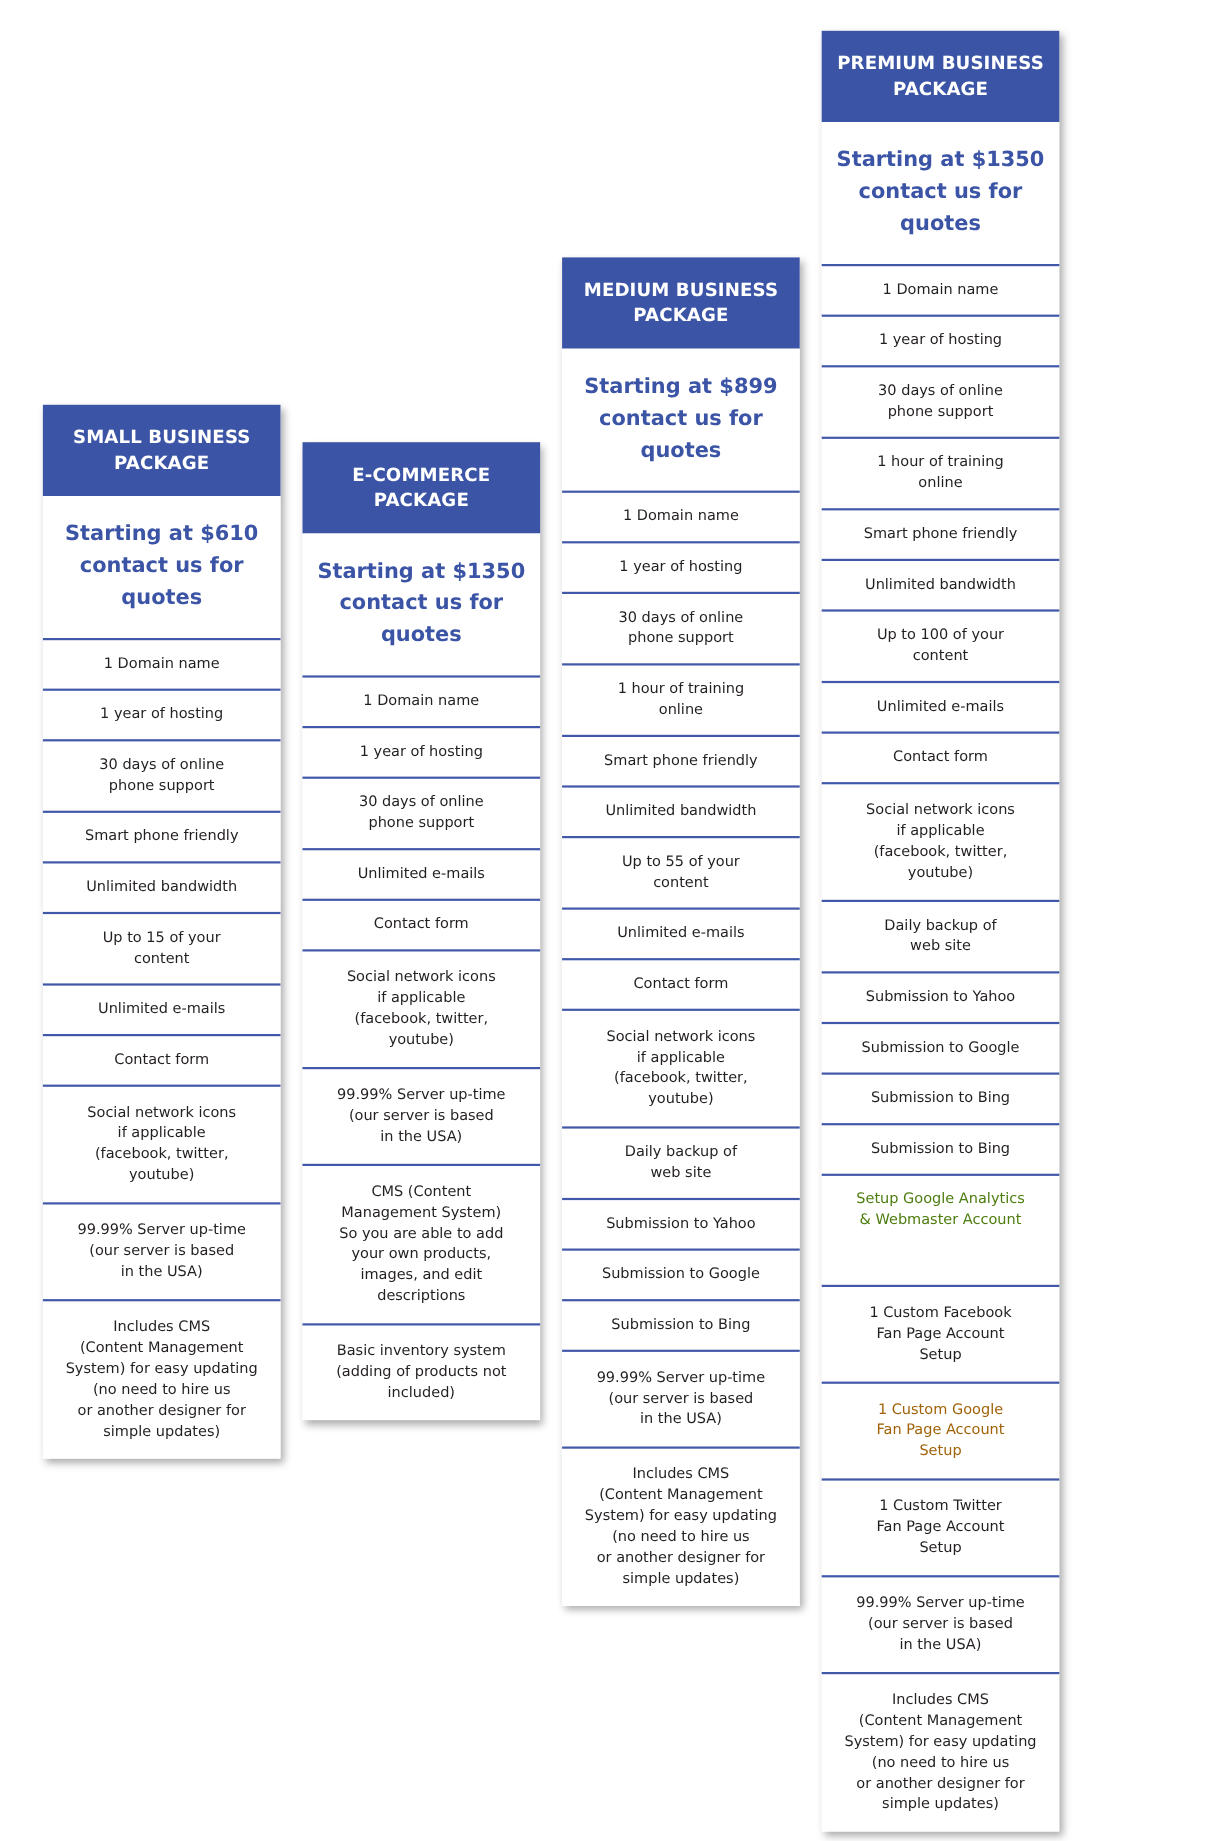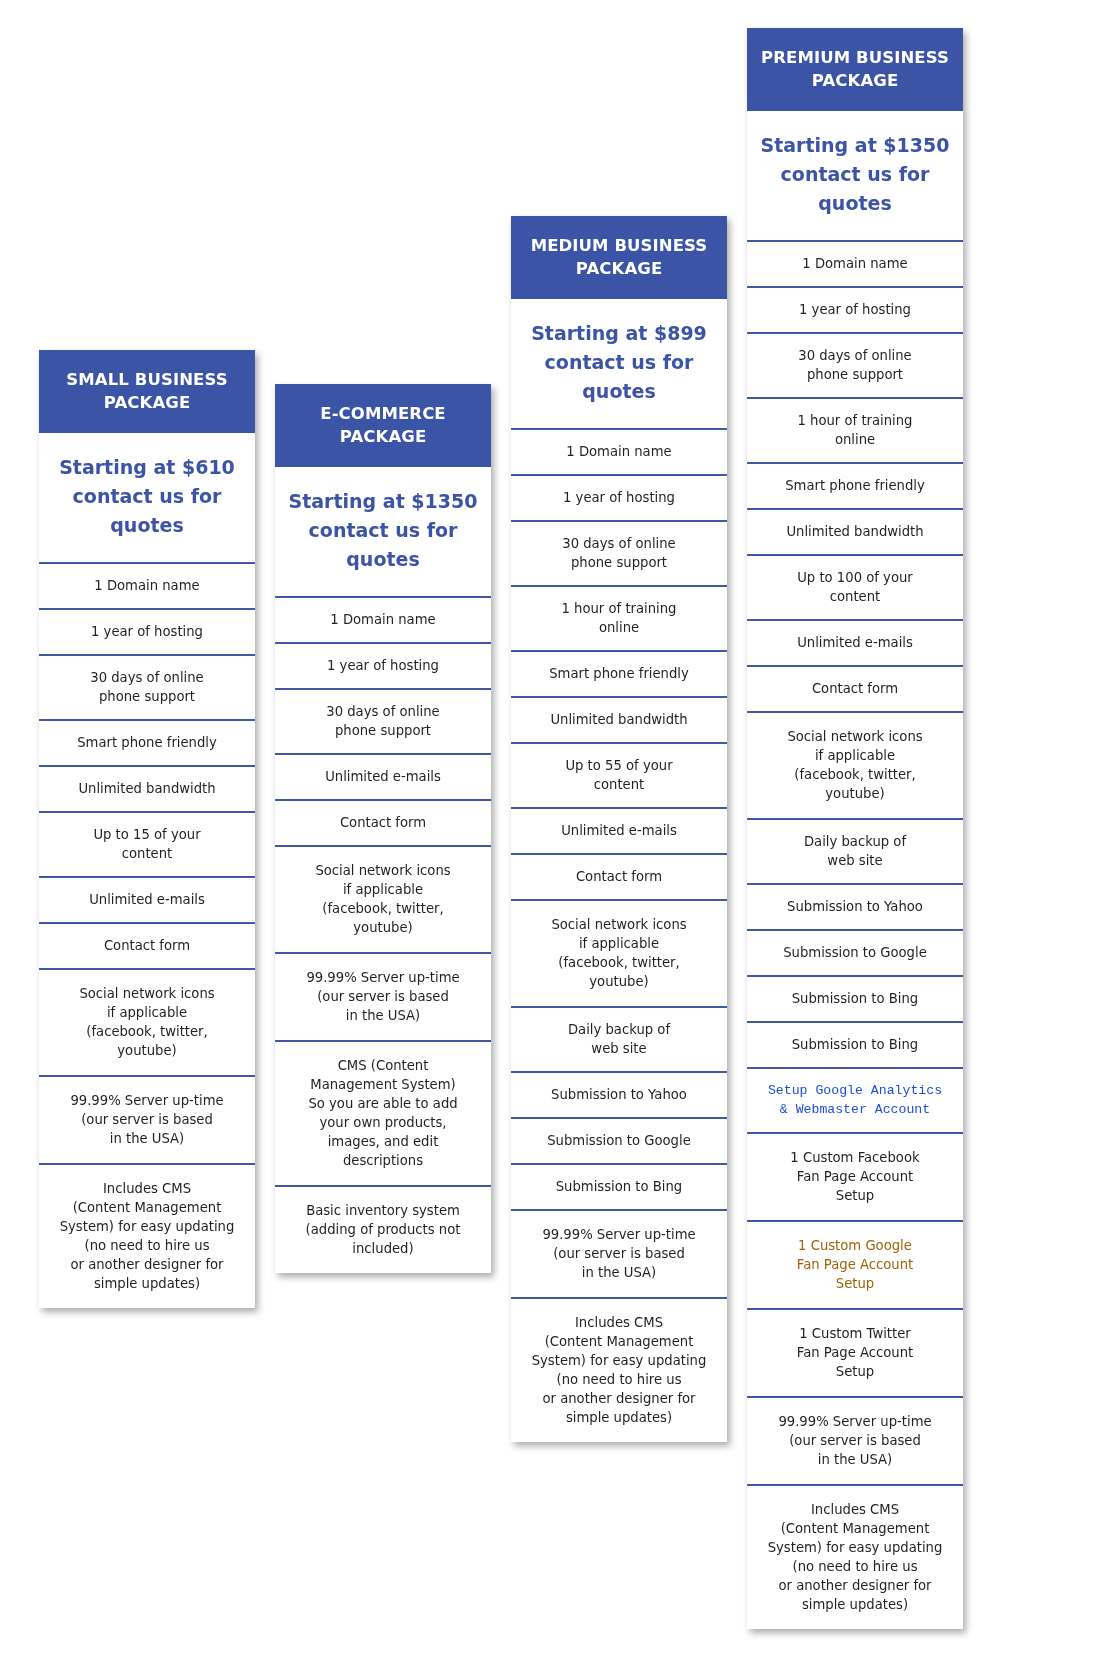--- a/index.html
+++ b/index.html
@@ -314,25 +314,25 @@
           </li>
           <li class="feature-item" style="border-top-color: rgb(65, 88, 168); color: rgb(35, 31, 32);">
             <span class="ftext">Submission to Google</span>
           </li>
           <li class="feature-item" style="border-top-color: rgb(65, 88, 168); color: rgb(35, 31, 32);">
             <span class="ftext">Submission to Bing</span>
           </li>
           <li class="feature-item" style="border-top-color: rgb(65, 88, 168); color: rgb(35, 31, 32);">
             <span class="ftext">Submission to Bing</span>
           </li>
-          <li class="feature-item" style="border-top-color: rgb(65, 88, 168); color: #1d4ed8; font-family: Liberation Mono, monospace;">
+          <li class="feature-item" style="border-top-color: rgb(65, 88, 168); color: #4d7c0f;">
             <span class="ftext">Setup Google Analytics
 &amp; Webmaster Account</span>
           </li>
-          <li class="feature-item tall" style="border-top-color: rgb(65, 88, 168); color: rgb(35, 31, 32);">
+          <li class="feature-item tall" style="border-top-color: rgb(65, 88, 168); color: rgb(35, 31, 32); margin-top: 36px;">
             <span class="ftext">1 Custom Facebook
 Fan Page Account
 Setup</span>
           </li>
           <li class="feature-item tall" style="border-top-color: rgb(65, 88, 168); color: #a16207;">
             <span class="ftext">1 Custom Google
 Fan Page Account
 Setup</span>
           </li>
           <li class="feature-item tall" style="border-top-color: rgb(65, 88, 168); color: rgb(35, 31, 32);">

